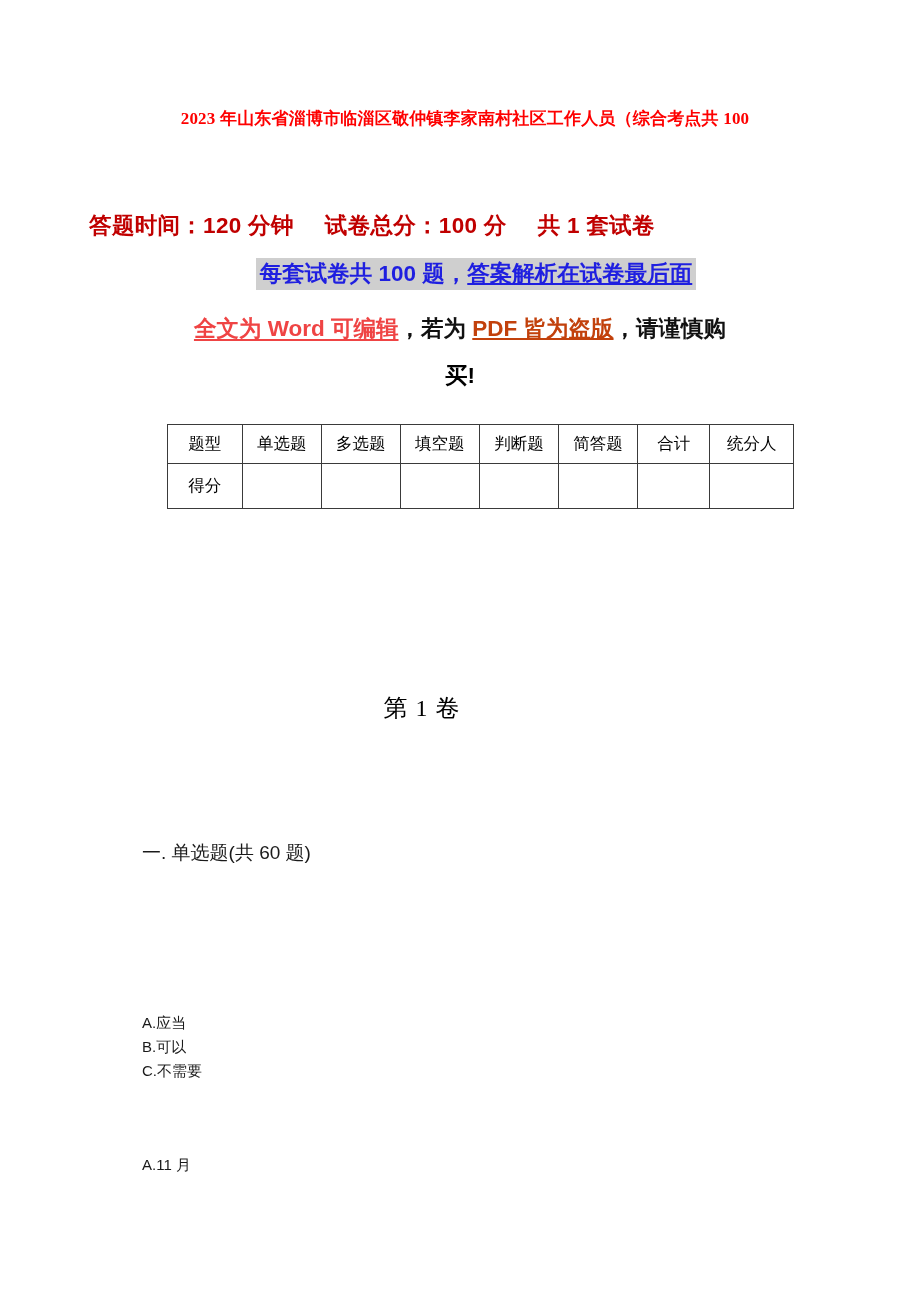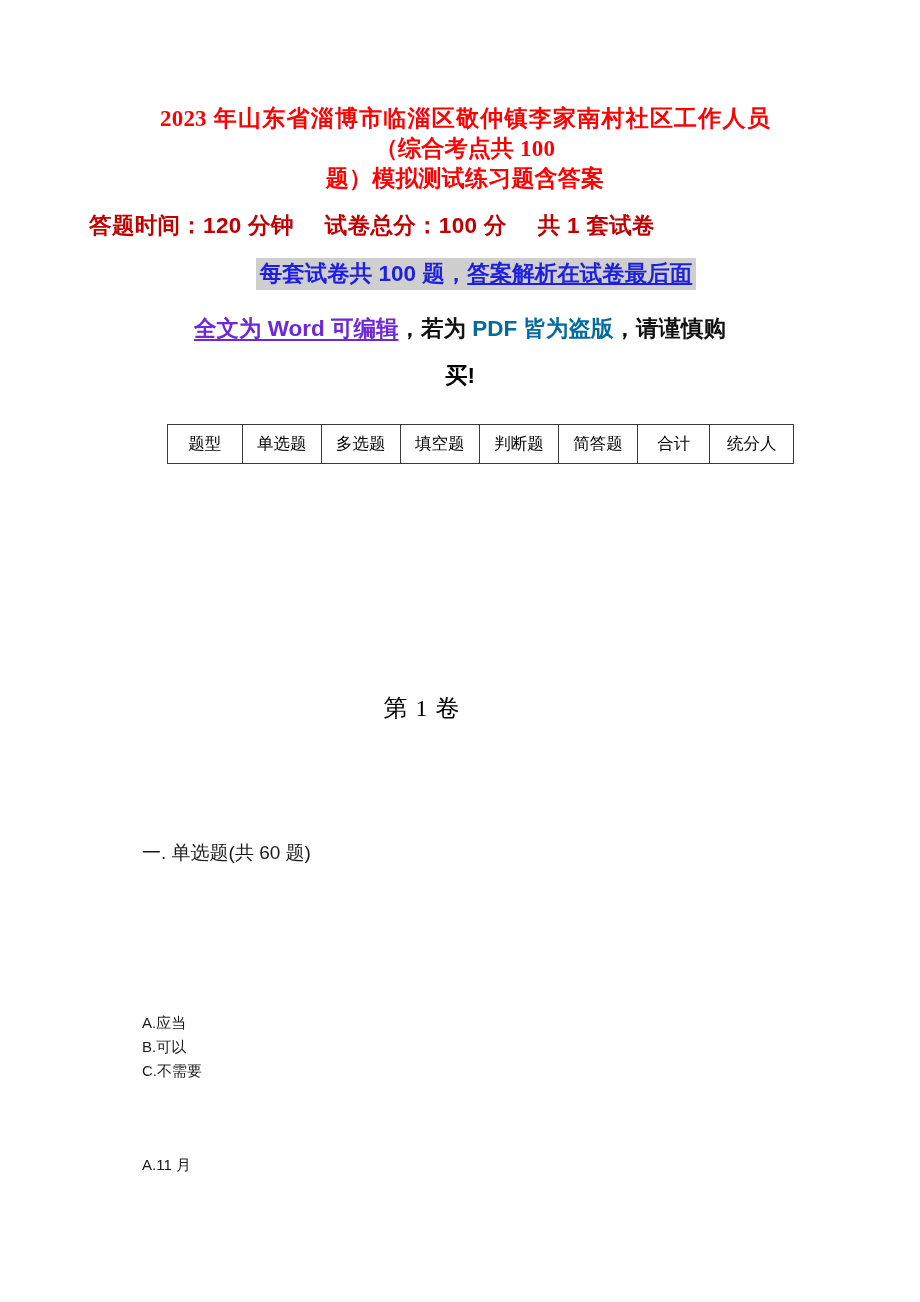--- a/index.html
+++ b/index.html
@@ -22,21 +22,21 @@
     width: 920px;
     height: 1302px;
   }
 
   
   .doc-title {
     position: absolute;
     left: 160px;
     top: 104px;
     width: 610px;
-    font-size: 23px;
+    font-size: 17px;
     line-height: 30px;
     font-weight: bold;
     color: #fe0000;
     text-align: justify;
     text-align-last: center;
     letter-spacing: 0.2px;
   }
   .doc-title .line2 { display: block; text-align: left; }
 
   
@@ -79,25 +79,25 @@
     width: 620px;
     font-size: 22.5px;
     font-weight: bold;
     line-height: 47px;
     text-align: justify;
     text-align-last: center;
     font-family: "Liberation Sans", "DejaVu Sans", sans-serif;
     color: #000000;
   }
   .sub3 .redu {
-    color: #6d28d9;
+    color: #ef4444;
     text-decoration: underline;
     text-underline-offset: 3px;
   }
-  .sub3 .redbold { color: #0369a1; }
+  .sub3 .redbold { color: #c2410c; text-decoration: underline; }
   .sub3 .blk { color: #111111; }
   .sub3 .l2 { display: block; text-align: center; }
 
   
   .score-table {
     position: absolute;
     left: 167px;
     top: 424px;
     width: 627px;
     border-collapse: collapse;
@@ -168,21 +168,20 @@
   .opts2 { top: 1145px; }
   .options div { white-space: nowrap; }
 </style>
 </head>
 <body>
 
 <div class="page">
 
   <div class="doc-title">
     <span>2023 年山东省淄博市临淄区敬仲镇李家南村社区工作人员（综合考点共 100</span>
-    <span class="line2">题）模拟测试练习题含答案</span>
   </div>
 
   <div class="sub1">
     <span>答题时间：120 分钟</span>
     <span class="gap"></span>
     <span>试卷总分：100 分</span>
     <span class="gap"></span>
     <span>共 1 套试卷</span>
   </div>
 
@@ -210,20 +209,30 @@
       <tr>
         <td>题型</td>
         <td>单选题</td>
         <td>多选题</td>
         <td>填空题</td>
         <td>判断题</td>
         <td>简答题</td>
         <td>合计</td>
         <td>统分人</td>
       </tr>
+      <tr class="row-score">
+        <td>得分</td>
+        <td></td>
+        <td></td>
+        <td></td>
+        <td></td>
+        <td></td>
+        <td></td>
+        <td></td>
+      </tr>
     </tbody>
   </table>
 
   <div class="volume">第 1 卷</div>
 
   <div class="section-heading">一. 单选题(共 60 题)</div>
 
   <div class="options opts1">
     <div>A.应当</div>
     <div>B.可以</div>

